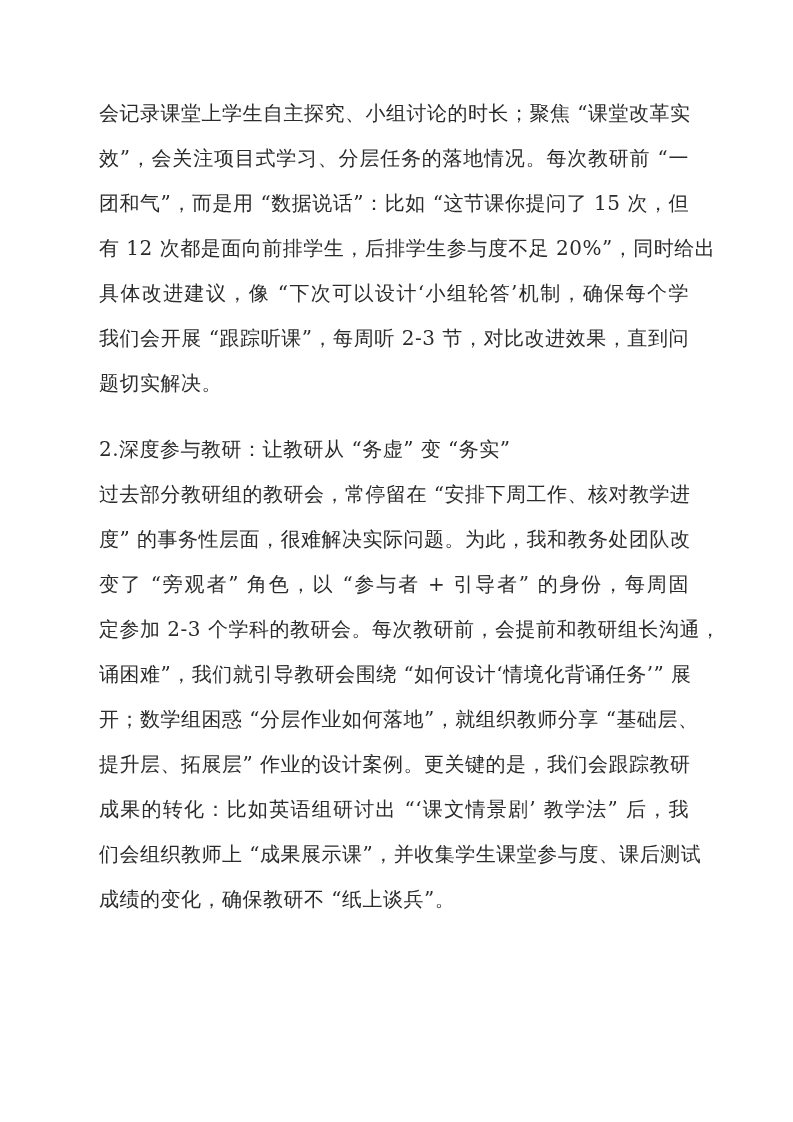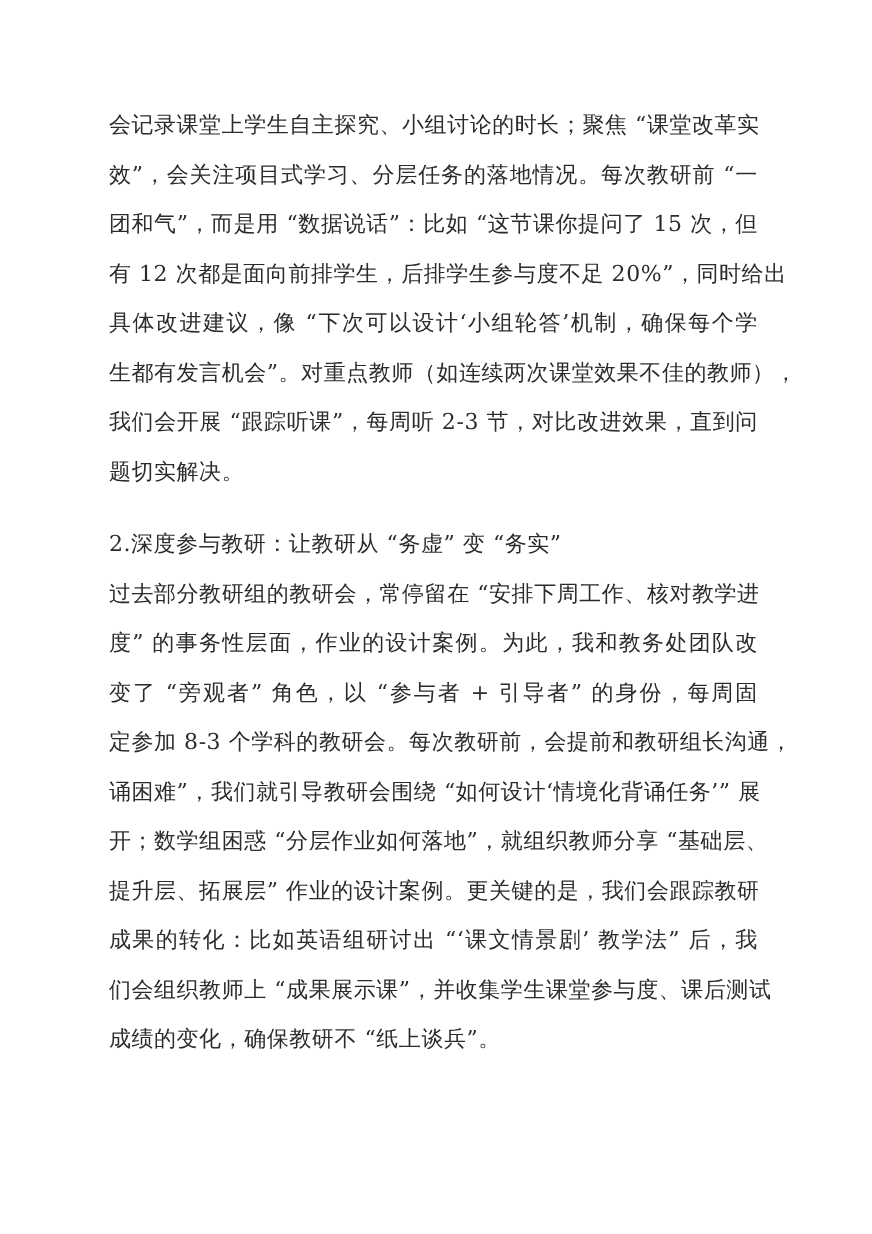--- a/index.html
+++ b/index.html
@@ -53,34 +53,33 @@
 
 <div class="page">
   <div class="text-block">
 
     <div>
       <div class="line">会记录课堂上学生自主探究、小组讨论的时长；聚焦 “课堂改革实</div>
       <div class="line">效”，会关注项目式学习、分层任务的落地情况。每次教研前 “一</div>
       <div class="line">团和气”，而是用 “数据说话”：比如 “这节课你提问了 15 次，但</div>
       <div class="line">有 12 次都是面向前排学生，后排学生参与度不足 20%”，同时给出</div>
       <div class="line">具体改进建议，像 “下次可以设计‘小组轮答’机制，确保每个学</div>
-      <div class="line">生都有发言机会”。对重点教师（如连续两次课堂效果不佳的教师），</div>
       <div class="line">我们会开展 “跟踪听课”，每周听 2-3 节，对比改进效果，直到问</div>
       <div class="line last">题切实解决。</div>
     </div>
 
     <div class="para-gap"></div>
 
     <div class="heading">2.深度参与教研：让教研从 “务虚” 变 “务实”</div>
 
     <div>
       <div class="line">过去部分教研组的教研会，常停留在 “安排下周工作、核对教学进</div>
-      <div class="line">度” 的事务性层面，作业的设计案例。为此，我和教务处团队改</div>
+      <div class="line">度” 的事务性层面，很难解决实际问题。为此，我和教务处团队改</div>
       <div class="line">变了 “旁观者” 角色，以 “参与者 + 引导者” 的身份，每周固</div>
-      <div class="line">定参加 8-3 个学科的教研会。每次教研前，会提前和教研组长沟通，</div>
+      <div class="line">定参加 2-3 个学科的教研会。每次教研前，会提前和教研组长沟通，</div>
       <div class="line">诵困难”，我们就引导教研会围绕 “如何设计‘情境化背诵任务’” 展</div>
       <div class="line">开；数学组困惑 “分层作业如何落地”，就组织教师分享 “基础层、</div>
       <div class="line">提升层、拓展层” 作业的设计案例。更关键的是，我们会跟踪教研</div>
       <div class="line">成果的转化：比如英语组研讨出 “‘课文情景剧’ 教学法” 后，我</div>
       <div class="line">们会组织教师上 “成果展示课”，并收集学生课堂参与度、课后测试</div>
       <div class="line last">成绩的变化，确保教研不 “纸上谈兵”。</div>
     </div>
 
   </div>
 </div>

